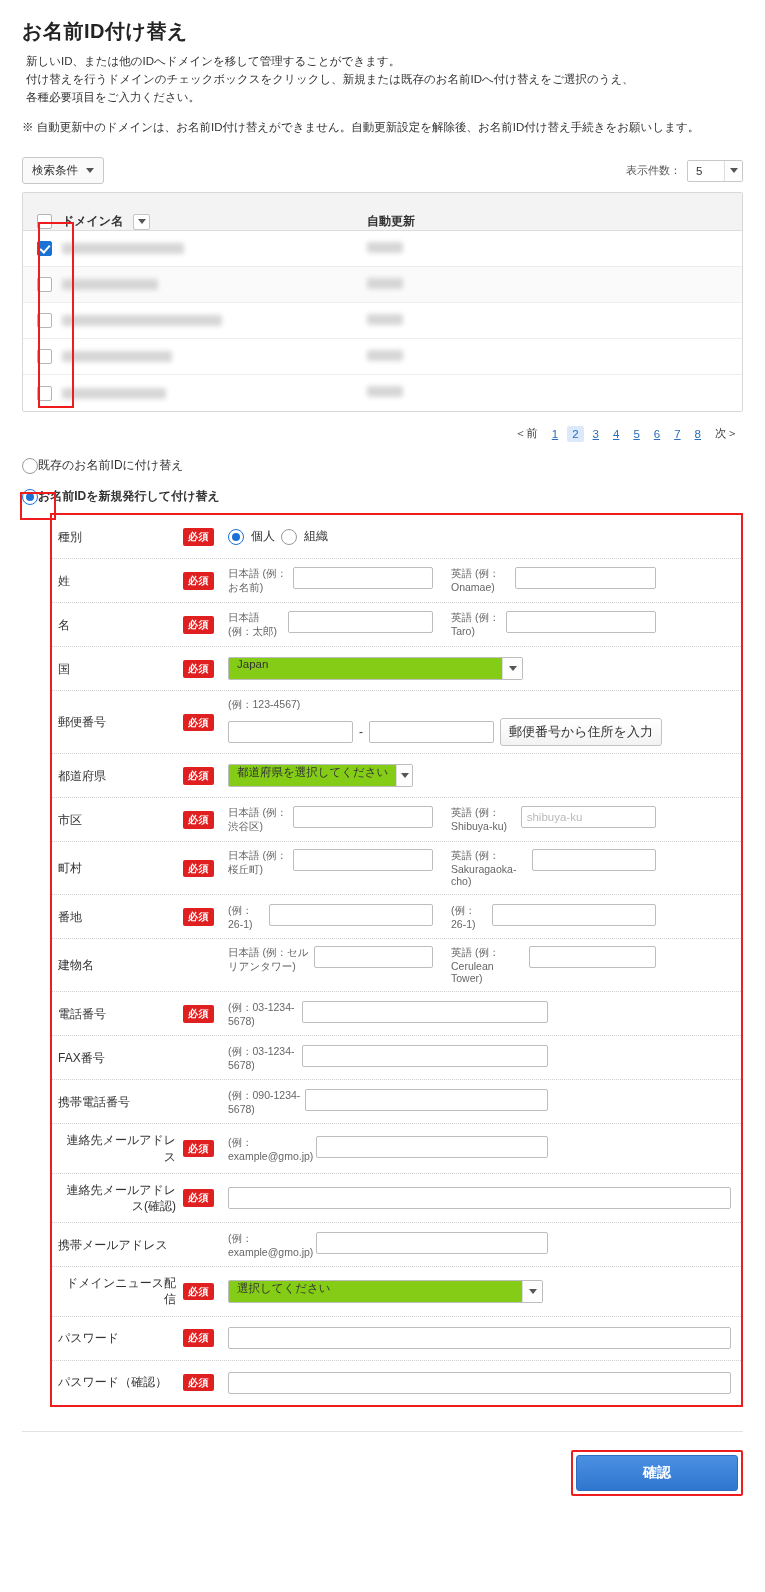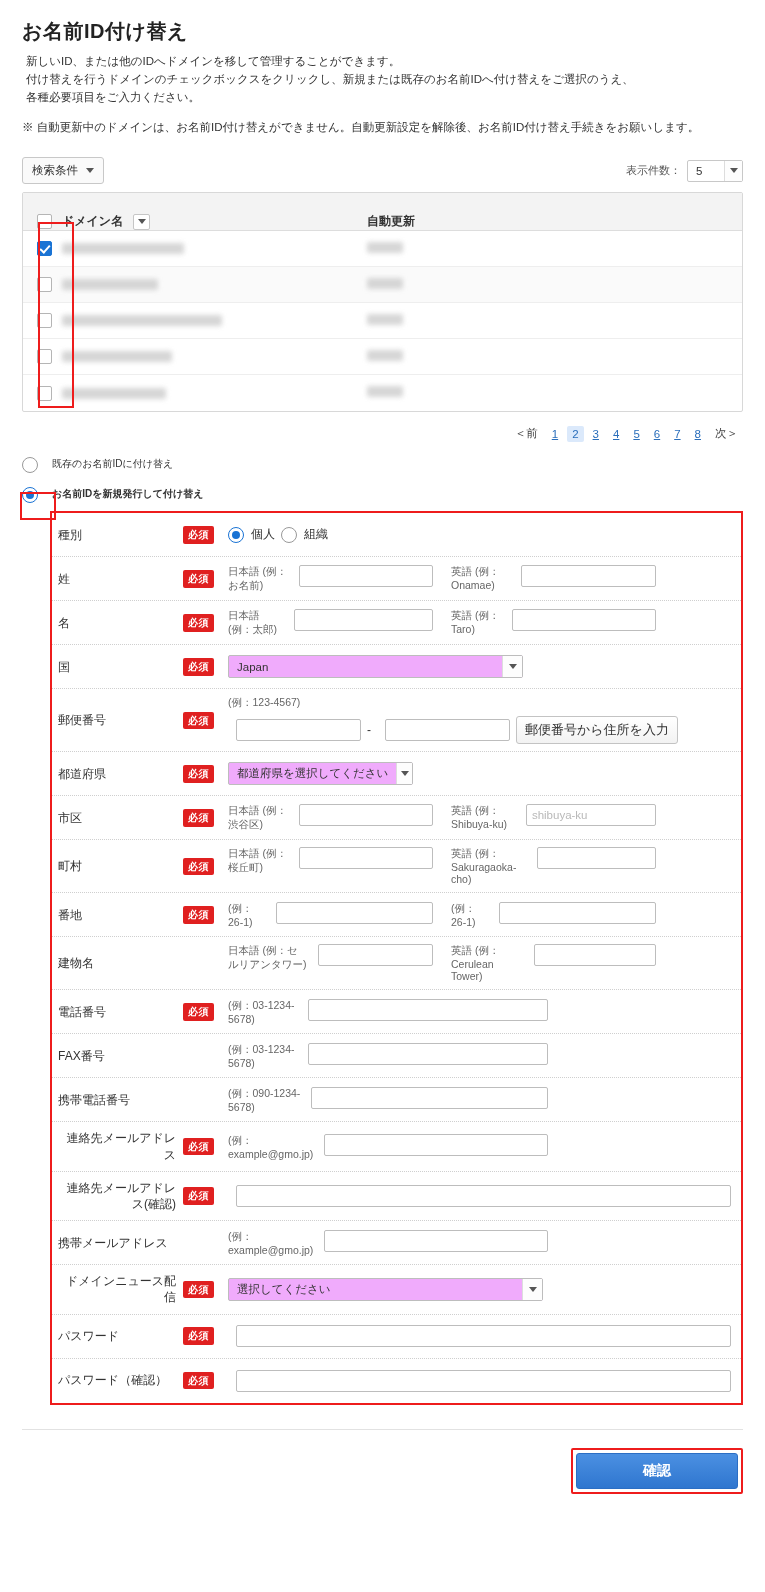--- a/index.html
+++ b/index.html
@@ -190,24 +190,24 @@
   .pager .cur {
     background: #dbe9fb;
     color: #2a6ebb;
     text-decoration: none;
     border-radius: 2px;
   }
 
   
   .radio-row {
     display: flex;
-    align-items: flex-start;
-    gap: 14px;
+    align-items: center;
+    gap: 0;
     margin-top: 14px;
-    font-size: 10px;
+    font-size: 12px;
   }
   .radio-row.second { font-weight: bold; }
   .radio {
     width: 16px; height: 16px;
     border-radius: 50%;
     border: 1px solid #999;
     background: #fff;
     display: inline-block;
     position: relative;
     flex: none;
@@ -288,30 +288,29 @@
   input.tb {
     border: 1px solid #bdbdbd;
     border-radius: 2px;
     height: 22px;
     background: #fff;
     font-size: 11.5px;
     padding: 0 5px;
     color: #333;
     font-family: "Liberation Sans", sans-serif;
     width: 100%;
-    margin-left: 8px;
   }
   input.tb::placeholder { color: #b9b9b9; }
   .sel-ctl {
     border: 1px solid #bdbdbd;
-    background: #f0abfc;
+    background: #84cc16;
     border-radius: 2px;
     height: 23px;
     display: inline-flex;
-    align-items: center;
+    align-items: flex-start;
     font-size: 11.5px;
     color: #333;
   }
   .sel-ctl .v { padding: 0 8px; flex: 1; white-space: nowrap; }
   .sel-ctl .a {
     width: 20px; height: 100%;
     border-left: 1px solid #ddd;
     display: flex; align-items: center; justify-content: center;
     background: #fdfdfd;
   }

